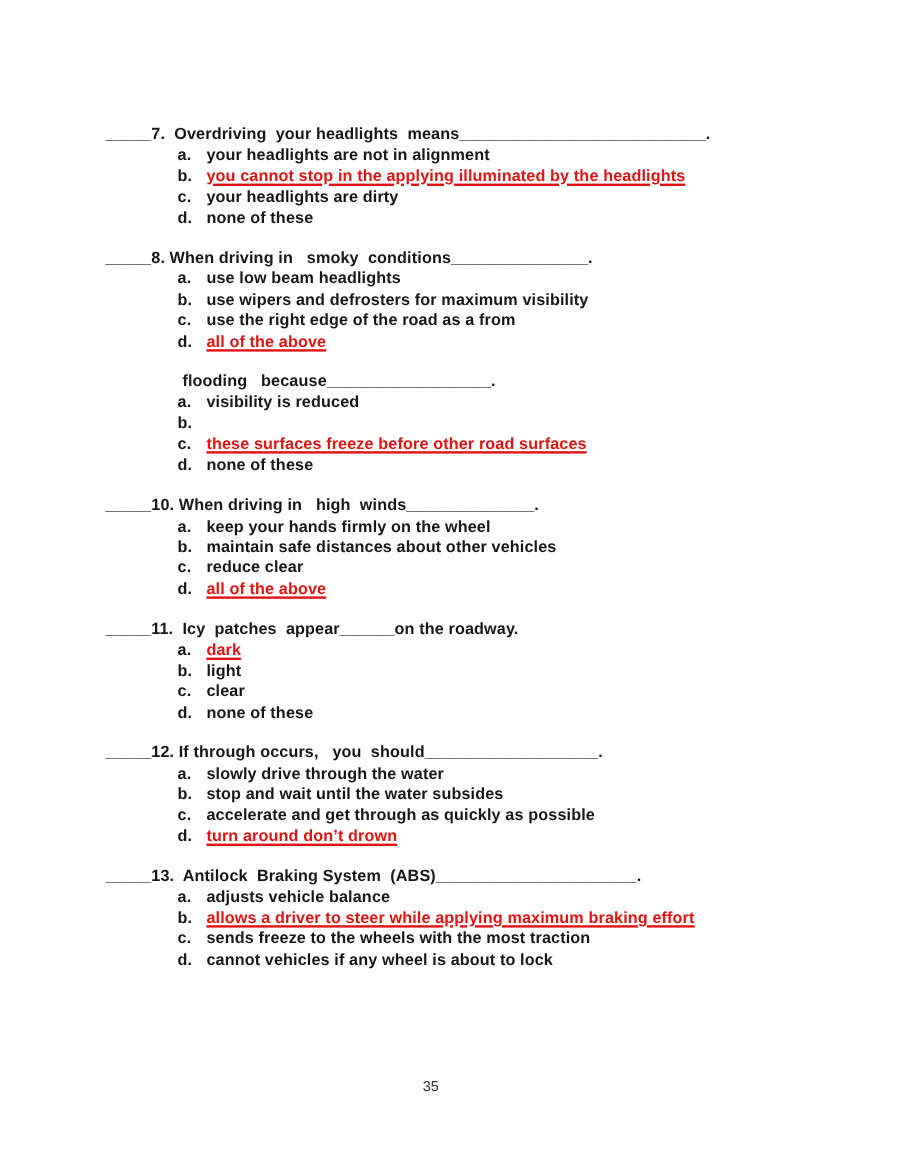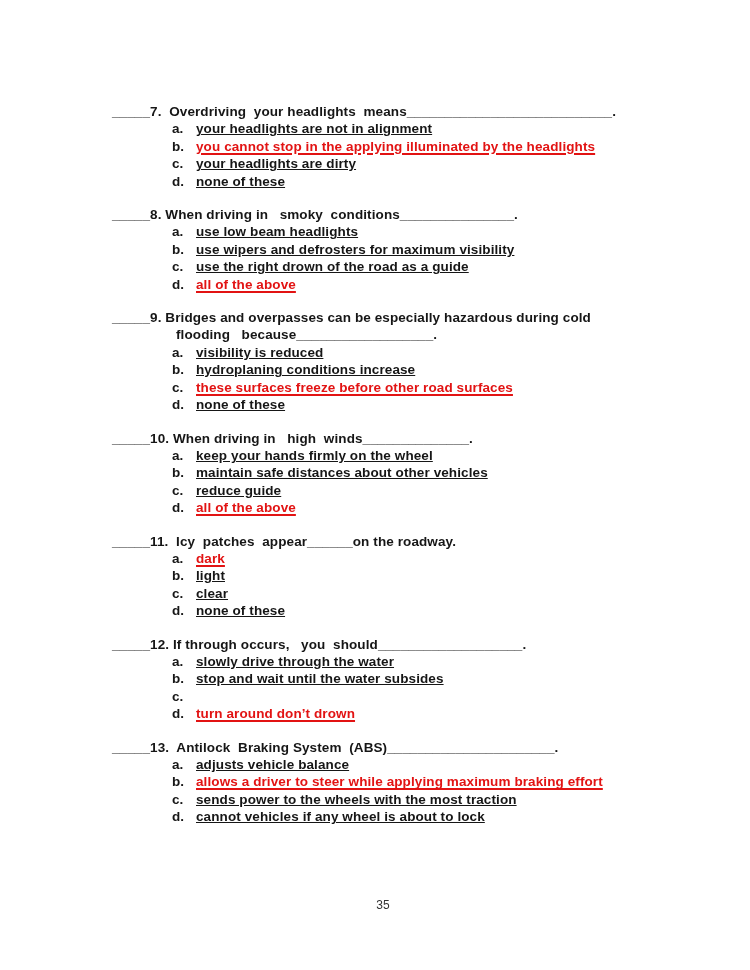--- a/index.html
+++ b/index.html
@@ -9,21 +9,20 @@
   }
   .page {
     position: relative;
     width: 718px;
     height: 970px;
     background: #ffffff;
     overflow: hidden;
     font-family: "Liberation Sans", sans-serif;
     font-weight: 700;
     color: #161616;
-    margin-left: 24px;
   }
   .content {
     position: absolute;
     top: 103px;
     left: 88px;
     right: 36px;
   }
   .question {
     margin-bottom: 16px;
   }
@@ -42,21 +41,20 @@
     font-size: 13.5px;
     line-height: 17.4px;
     letter-spacing: 0.1px;
   }
   .opt-letter {
     flex: none;
     width: 24px;
   }
   .opt-text {
     white-space: pre-wrap;
-    text-decoration: underline;
   }
   .opt-text.answer {
     color: #e21313;
     text-decoration: underline;
     text-decoration-thickness: 2px;
     text-underline-offset: 2px;
   }
   .page-number {
     position: absolute;
     left: 0;
@@ -105,42 +103,40 @@
           <div class="opt-row">
             <span class="opt-letter">a.</span>
             <span class="opt-text">use low beam headlights</span>
           </div>
           <div class="opt-row">
             <span class="opt-letter">b.</span>
             <span class="opt-text">use wipers and defrosters for maximum visibility</span>
           </div>
           <div class="opt-row">
             <span class="opt-letter">c.</span>
-            <span class="opt-text">use the right drown of the road as a guide</span>
+            <span class="opt-text">use the right edge of the road as a from</span>
           </div>
           <div class="opt-row">
             <span class="opt-letter">d.</span>
             <span class="opt-text answer">all of the above</span>
           </div>
         </div>
   </div>
 
   <div class="question">
     <div>
-          <div class="heading-line">_____9. Bridges and overpasses can be especially hazardous during cold</div>
           <div class="heading-line cont">flooding   because__________________.</div>
         </div>
     <div>
           <div class="opt-row">
             <span class="opt-letter">a.</span>
             <span class="opt-text">visibility is reduced</span>
           </div>
           <div class="opt-row">
             <span class="opt-letter">b.</span>
-            <span class="opt-text">hydroplaning conditions increase</span>
           </div>
           <div class="opt-row">
             <span class="opt-letter">c.</span>
             <span class="opt-text answer">these surfaces freeze before other road surfaces</span>
           </div>
           <div class="opt-row">
             <span class="opt-letter">d.</span>
             <span class="opt-text">none of these</span>
           </div>
         </div>
@@ -154,21 +150,21 @@
           <div class="opt-row">
             <span class="opt-letter">a.</span>
             <span class="opt-text">keep your hands firmly on the wheel</span>
           </div>
           <div class="opt-row">
             <span class="opt-letter">b.</span>
             <span class="opt-text">maintain safe distances about other vehicles</span>
           </div>
           <div class="opt-row">
             <span class="opt-letter">c.</span>
-            <span class="opt-text">reduce guide</span>
+            <span class="opt-text">reduce clear</span>
           </div>
           <div class="opt-row">
             <span class="opt-letter">d.</span>
             <span class="opt-text answer">all of the above</span>
           </div>
         </div>
   </div>
 
   <div class="question">
     <div>
@@ -202,20 +198,21 @@
           <div class="opt-row">
             <span class="opt-letter">a.</span>
             <span class="opt-text">slowly drive through the water</span>
           </div>
           <div class="opt-row">
             <span class="opt-letter">b.</span>
             <span class="opt-text">stop and wait until the water subsides</span>
           </div>
           <div class="opt-row">
             <span class="opt-letter">c.</span>
+            <span class="opt-text">accelerate and get through as quickly as possible</span>
           </div>
           <div class="opt-row">
             <span class="opt-letter">d.</span>
             <span class="opt-text answer">turn around don’t drown</span>
           </div>
         </div>
   </div>
 
   <div class="question">
     <div>
@@ -225,21 +222,21 @@
           <div class="opt-row">
             <span class="opt-letter">a.</span>
             <span class="opt-text">adjusts vehicle balance</span>
           </div>
           <div class="opt-row">
             <span class="opt-letter">b.</span>
             <span class="opt-text answer">allows a driver to steer while applying maximum braking effort</span>
           </div>
           <div class="opt-row">
             <span class="opt-letter">c.</span>
-            <span class="opt-text">sends power to the wheels with the most traction</span>
+            <span class="opt-text">sends freeze to the wheels with the most traction</span>
           </div>
           <div class="opt-row">
             <span class="opt-letter">d.</span>
             <span class="opt-text">cannot vehicles if any wheel is about to lock</span>
           </div>
         </div>
   </div>
 </div>
   <div class="page-number">35</div>
 </div>

